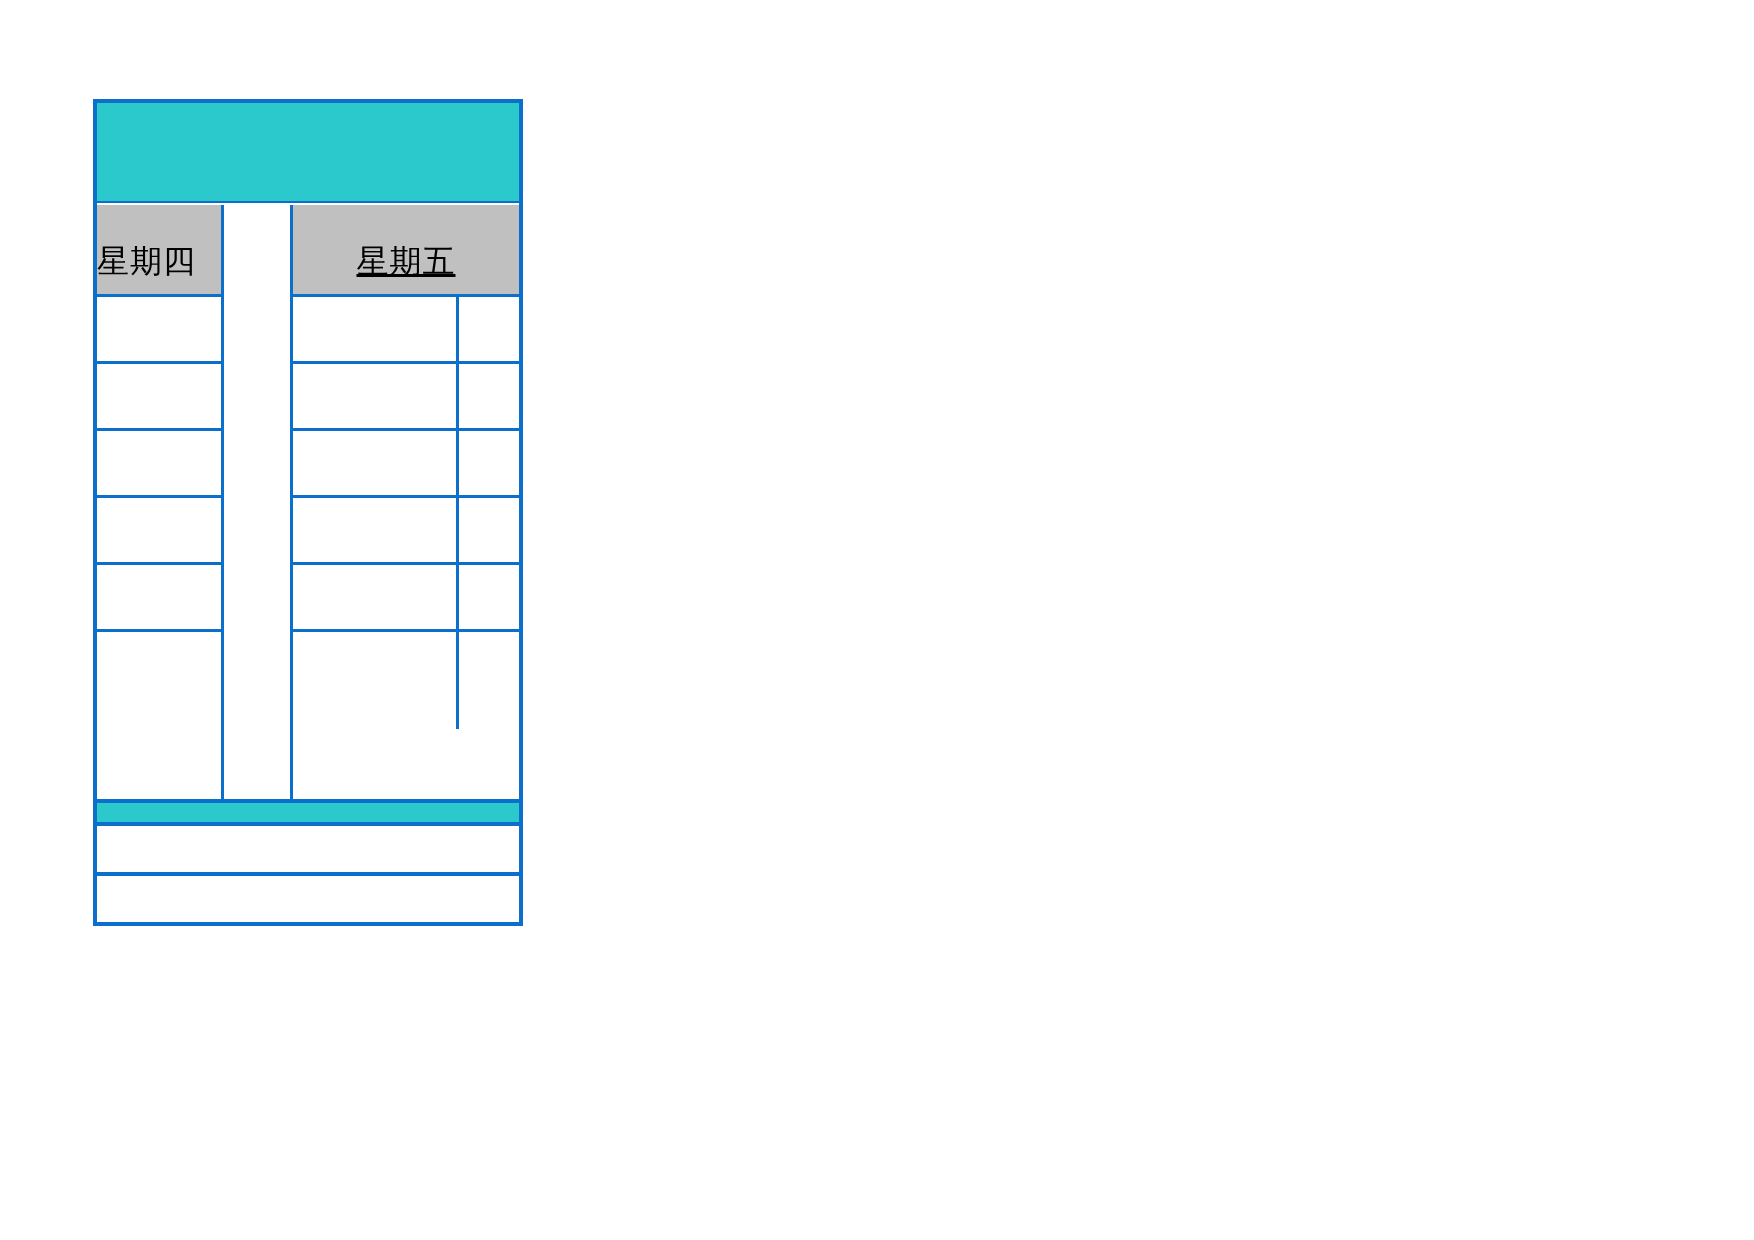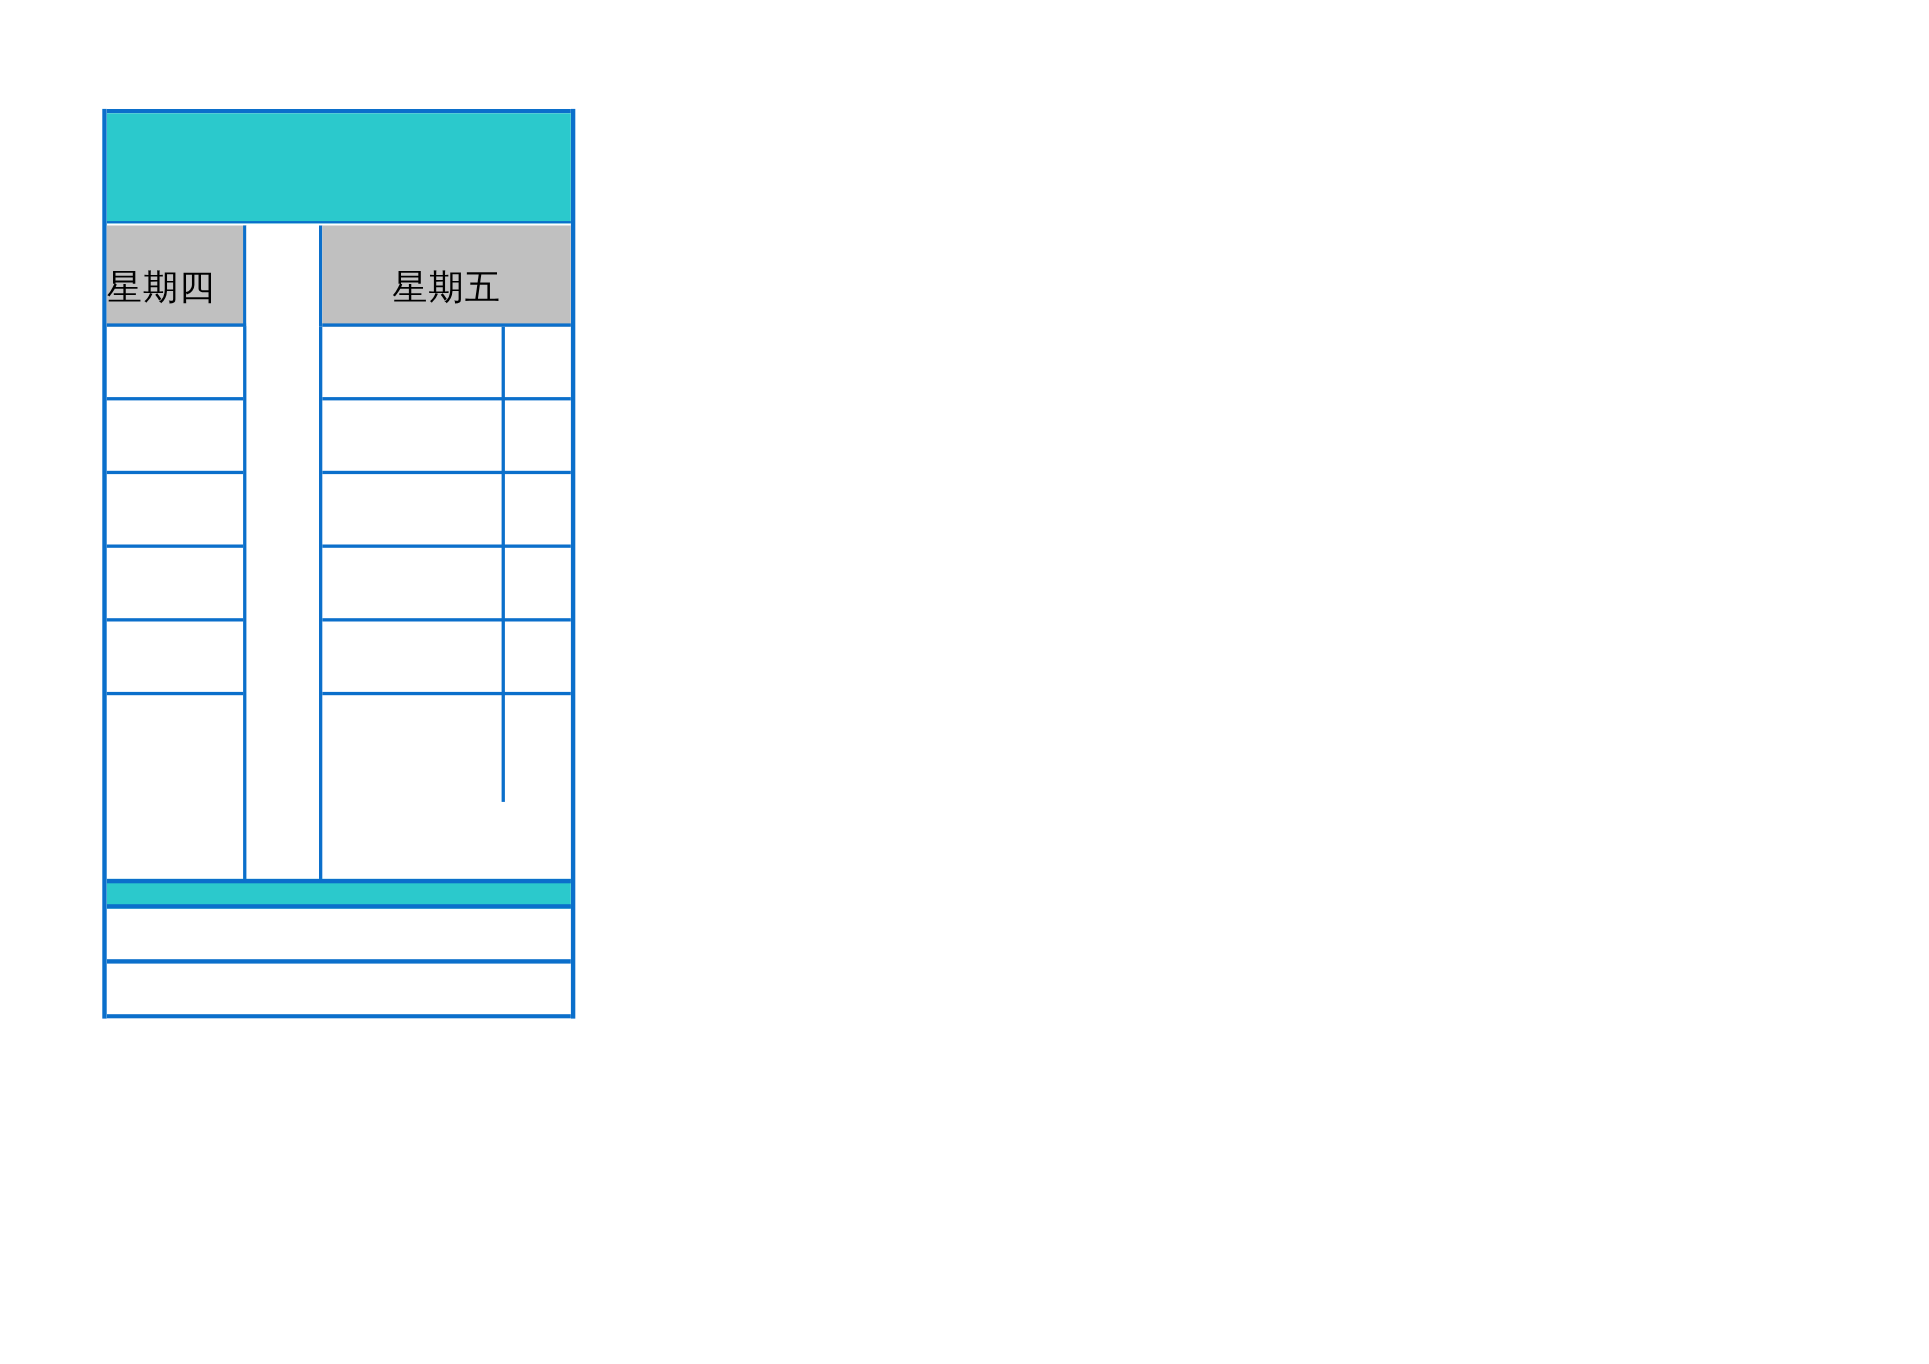--- a/index.html
+++ b/index.html
@@ -98,20 +98,21 @@
     background: #ffffff;
     border-right: 3px solid #0b6fcb;
     border-bottom: none;
   }
 
   
   #day-col-friday {
     left: 196px;
     right: 0;
     border-bottom: 3px solid #0b6fcb;
+    text-decoration: underline;
   }
 
   
   .body-grid { position: absolute; left: 0; top: 198px; width: 100%; height: 504px; }
 
   .grid-col {
     position: absolute;
     top: 0;
     bottom: 0;
     box-sizing: border-box;

